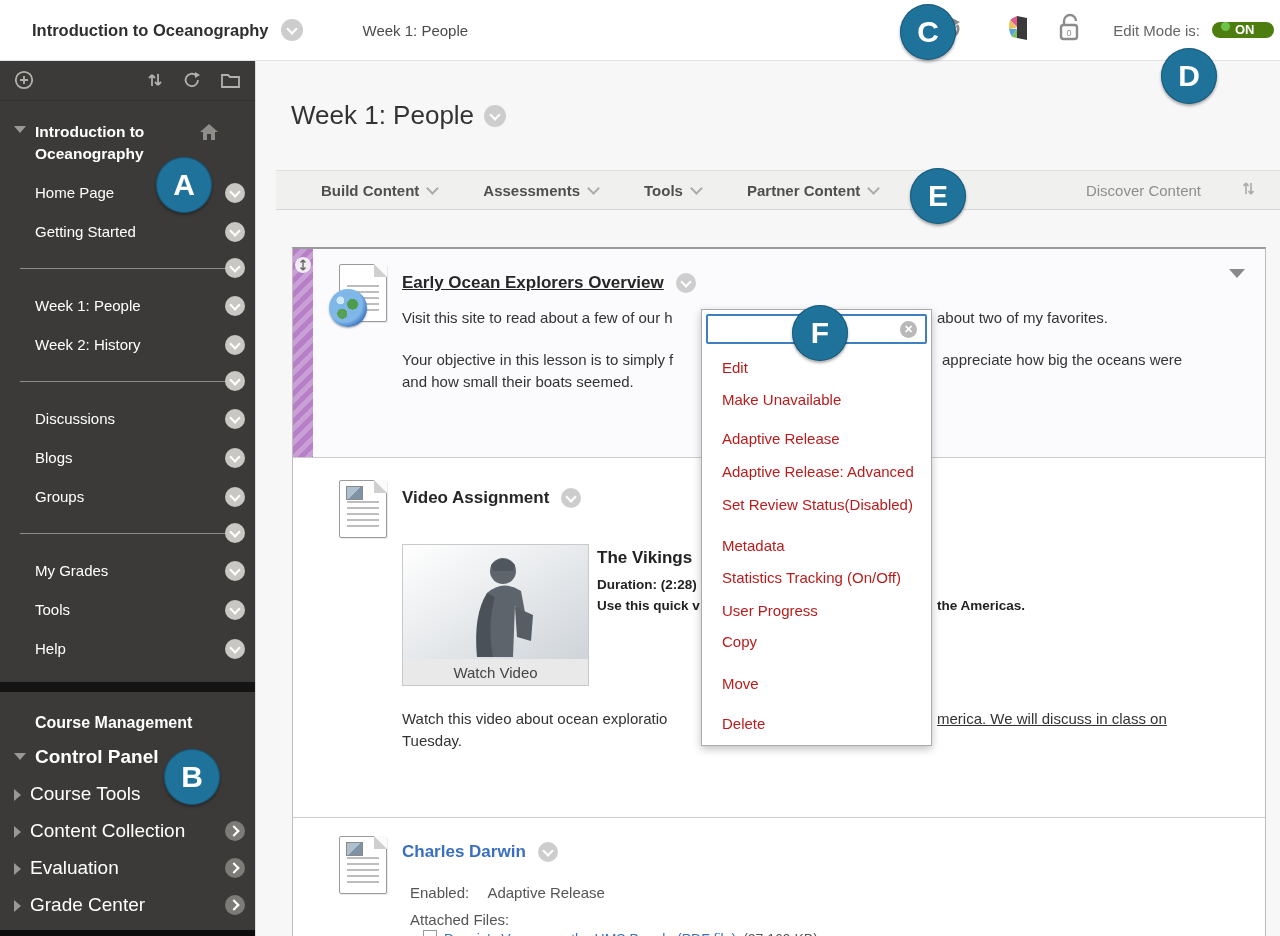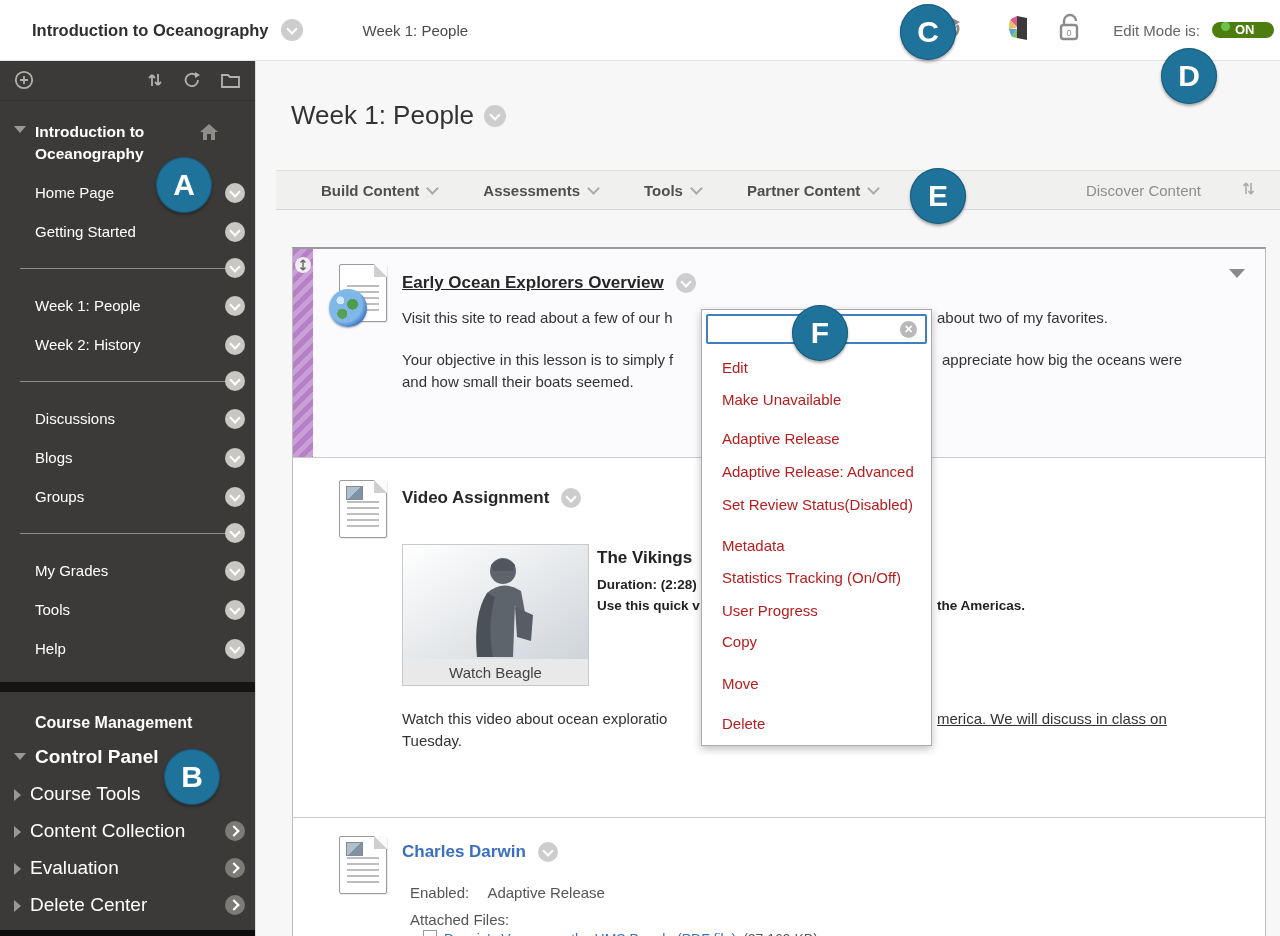--- a/index.html
+++ b/index.html
@@ -272,21 +272,21 @@
     <span class="lbl">Content Collection</span>
     <span class="ac"></span>
   </div>
   <div class="mrow">
     <span class="tri-right"></span>
     <span class="lbl">Evaluation</span>
     <span class="ac"></span>
   </div>
   <div class="mrow">
     <span class="tri-right"></span>
-    <span class="lbl">Delete Center</span>
+    <span class="lbl">Grade Center</span>
     <span class="ac"></span>
   </div>
   <div class="side-bottom"></div>
 </div>
 
 <div class="main">
   <div class="page-title">
     <span>Week 1: People</span>
     <span class="cc"></span>
   </div>
@@ -362,21 +362,21 @@
             <stop offset="0" stop-color="#ffffff"></stop>
                 <stop offset="1" stop-color="#cfd4d9"></stop>
           </linearGradient>
             </defs>
           <circle cx="100" cy="26" r="13" fill="#5d646c"></circle>
           <path d="M88 20 Q100 8 112 20 L110 26 90 26 Z" fill="#4f565e"></path>
           <path d="M78 112 L84 48 Q100 34 118 46 L124 78 116 80 112 60 110 112 Z" fill="#5d646c"></path>
           <path d="M84 48 Q70 70 74 112 L90 112 Q84 80 92 52 Z" fill="#4a5158"></path>
           <path d="M112 62 L130 70 128 96 114 92 Z" fill="#565d65"></path>
         </svg>
-        <div class="watch">Watch Beagle</div>
+        <div class="watch">Watch Video</div>
       </div>
       <div class="vtitle" style="left:304px;top:90px;">The Vikings</div>
       <div class="frag b" style="left:304px;top:116px;">Duration: (2:28)</div>
       <div class="frag b" style="left:304px;top:137px;">Use this quick v</div>
       <div class="frag b" style="left:644px;top:137px;">the Americas.</div>
       <div class="frag" style="left:109px;top:250px;">Watch this video about ocean exploratio</div>
       <div class="frag" style="left:644px;top:250px;text-decoration:underline;">merica. We will discuss in class on</div>
       <div class="frag" style="left:109px;top:272px;">Tuesday.</div>
     </div>
 

